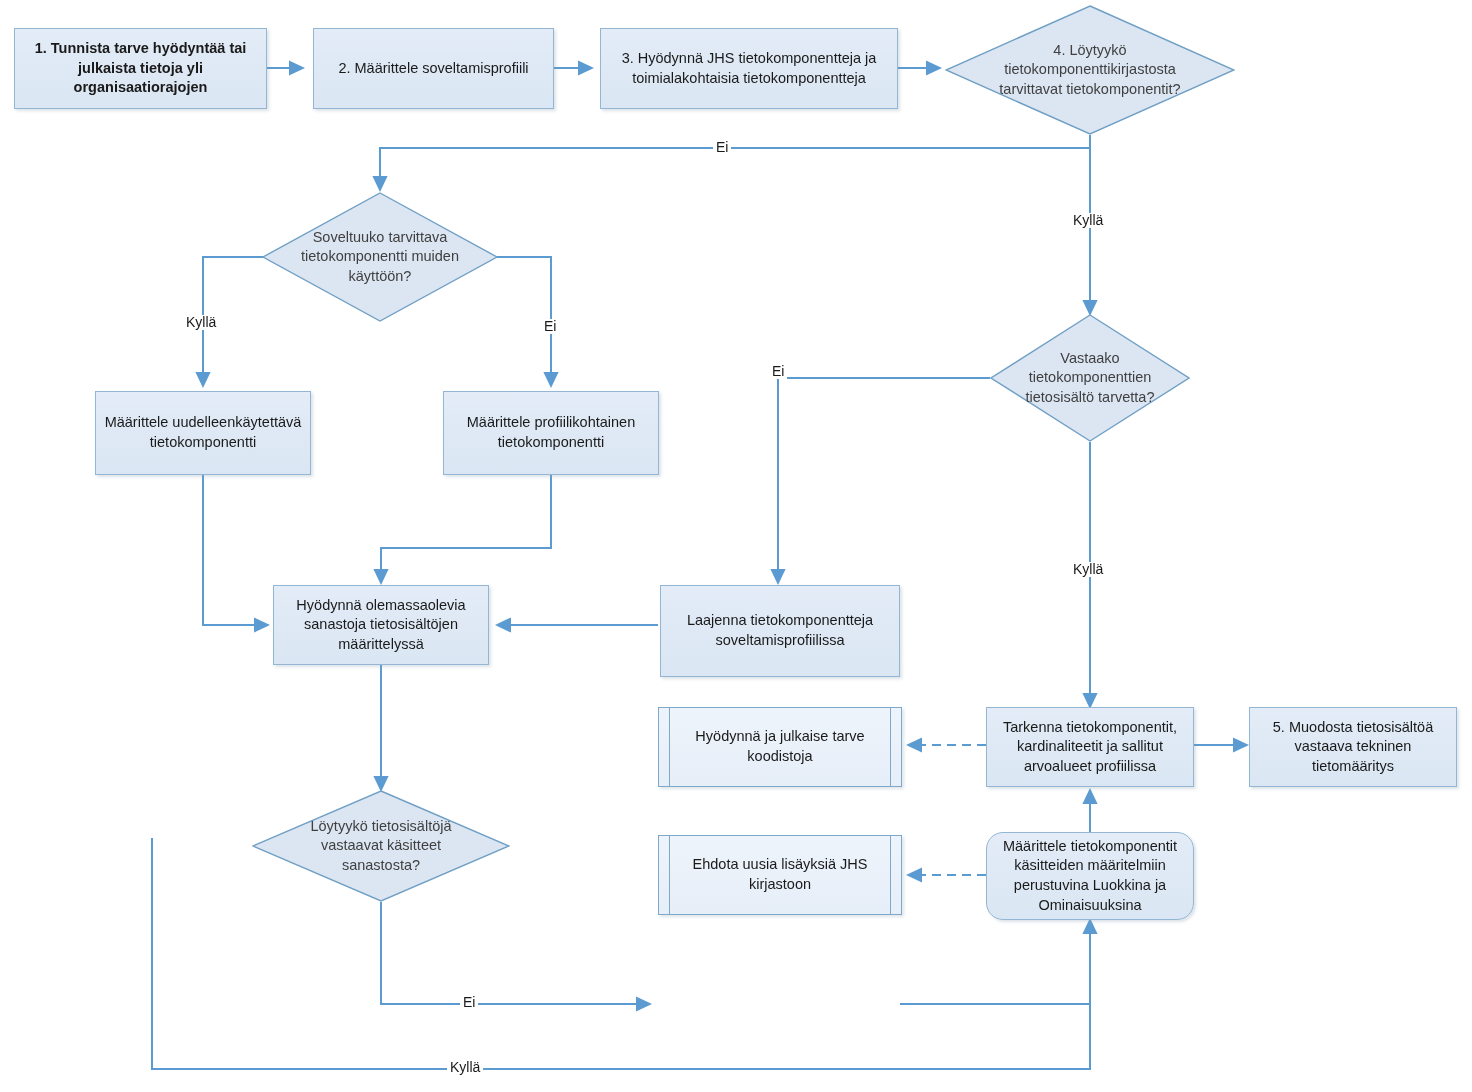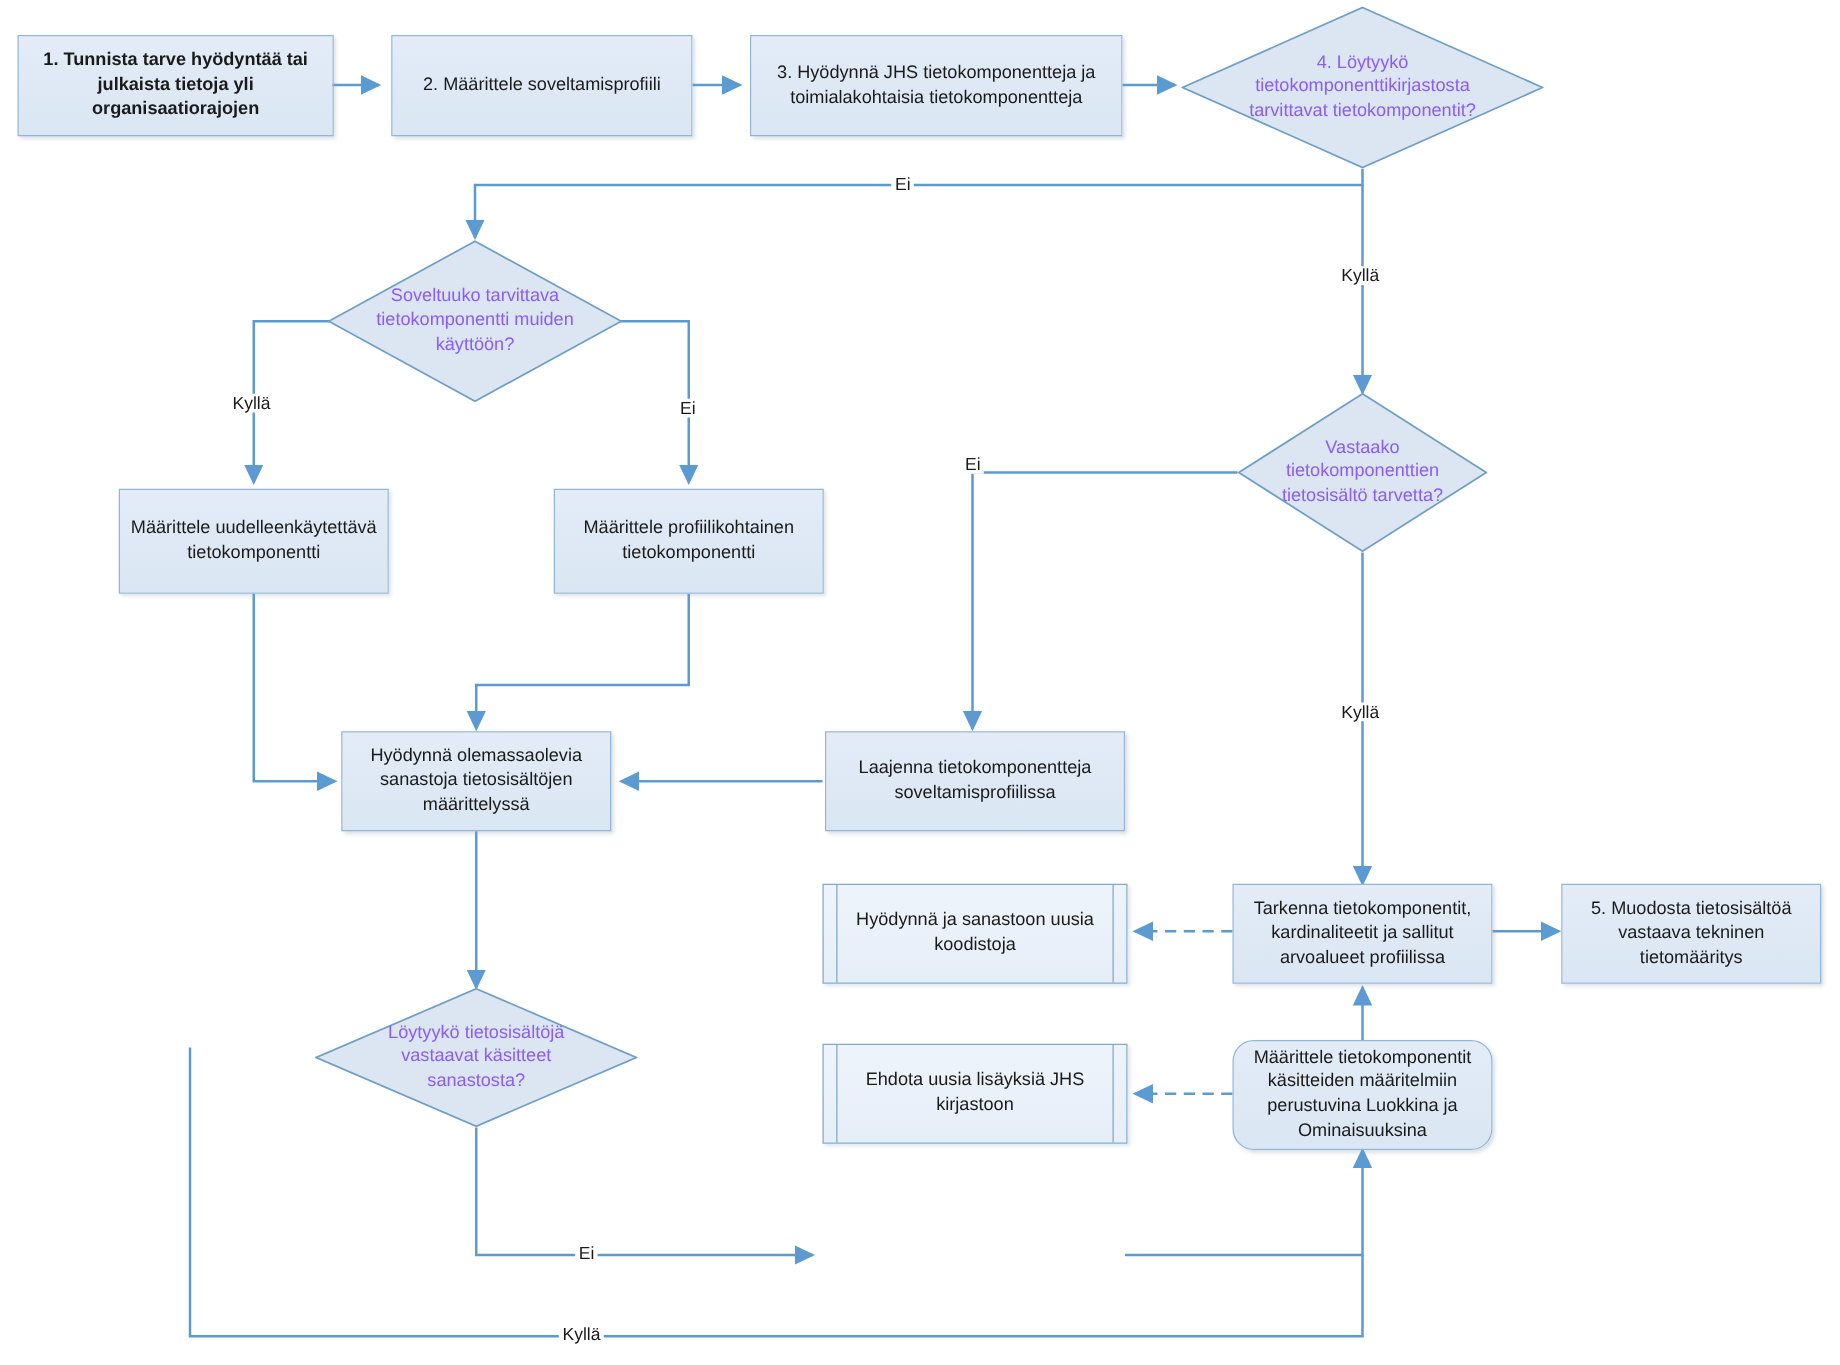--- a/index.html
+++ b/index.html
@@ -51,21 +51,21 @@
     border-left: 1px solid #7fa8cb;
   }
   .predef .bar-l { left: 10px; }
   .predef .bar-r { right: 10px; }
   .diamond {
     position: absolute;
     display: flex;
     align-items: center;
     justify-content: center;
     text-align: center;
-    color: #8b5cf6;
+    color: #404040;
     font-size: 14.5px;
     line-height: 1.35;
   }
   .diamond .dshape {
     position: absolute;
     left: 0; top: 0; right: 0; bottom: 0;
   }
   .diamond .dlabel {
     position: relative;
     z-index: 2;
@@ -175,28 +175,28 @@
     <svg class="dshape" viewBox="0 0 200 128" preserveAspectRatio="none">
       <polygon points="100,1 199,64 100,127 1,64" fill="#dce6f3" stroke="#6f9fc4" stroke-width="1.4"></polygon>
     </svg>
     <span class="dlabel">Vastaako tietokomponenttien tietosisältö tarvetta?</span>
   </div>
 
   <div class="node proc" style="left:273px; top:585px; width:216px; height:80px;">
     <span>Hyödynnä olemassaolevia sanastoja tietosisältöjen määrittelyssä</span>
   </div>
 
-  <div class="node proc" style="left:660px; top:585px; width:240px; height:80px;">
+  <div class="node proc" style="left:660px; top:585px; width:240px; height:92px;">
     <span>Laajenna tietokomponentteja soveltamisprofiilissa</span>
   </div>
 
   <div class="node predef" style="left:658px; top:707px; width:244px; height:80px;">
     <span class="bar-l"></span>
     <span class="bar-r"></span>
-    <span>Hyödynnä ja sanastoon uusia koodistoja</span>
+    <span>Hyödynnä ja julkaise tarve koodistoja</span>
   </div>
 
   <div class="node proc" style="left:986px; top:707px; width:208px; height:80px;">
     <span>Tarkenna tietokomponentit, kardinaliteetit ja sallitut arvoalueet profiilissa</span>
   </div>
 
   <div class="node proc" style="left:1249px; top:707px; width:208px; height:80px;">
     <span>5. Muodosta tietosisältöä vastaava tekninen tietomääritys</span>
   </div>
 

